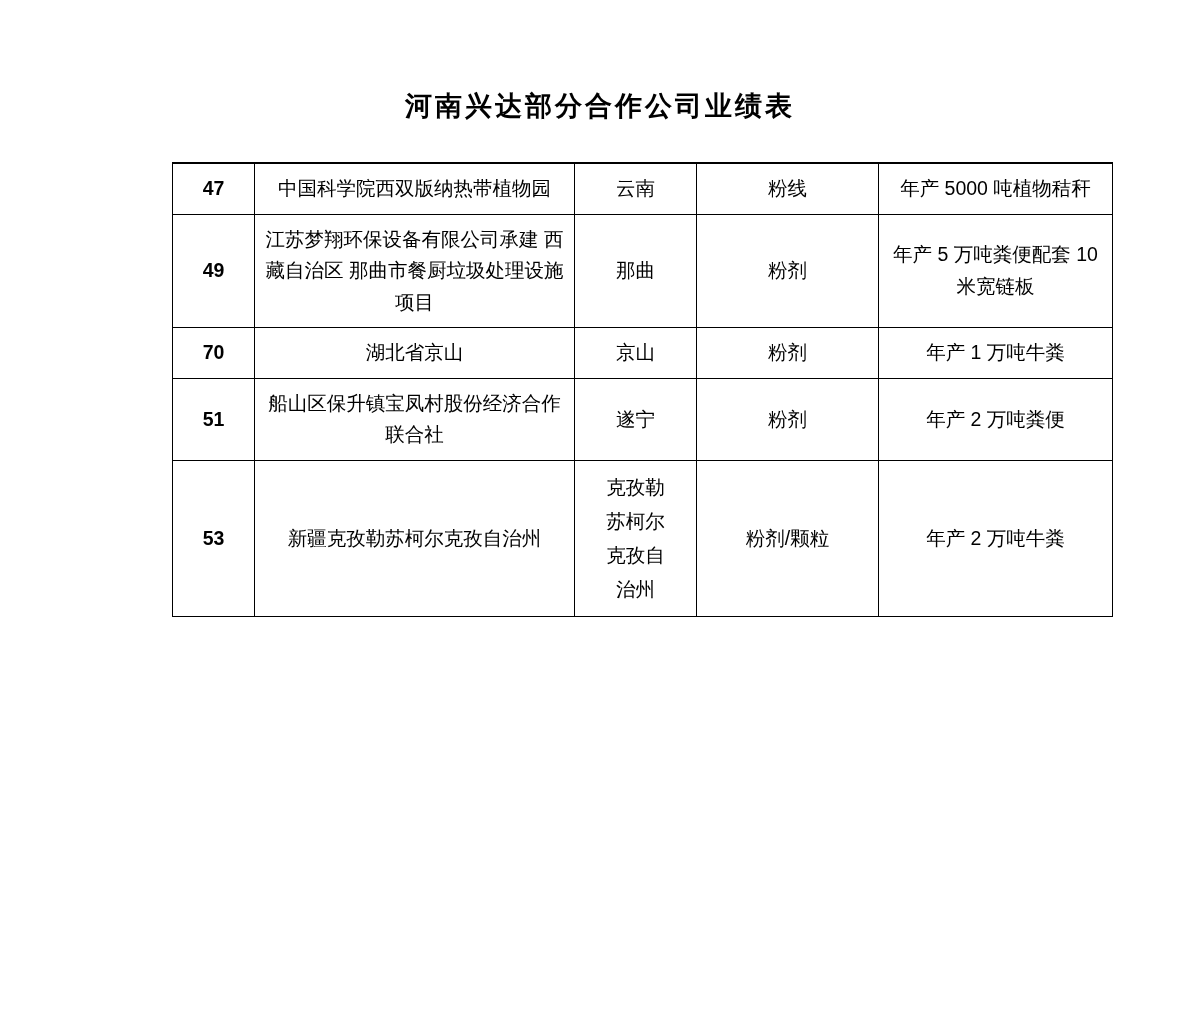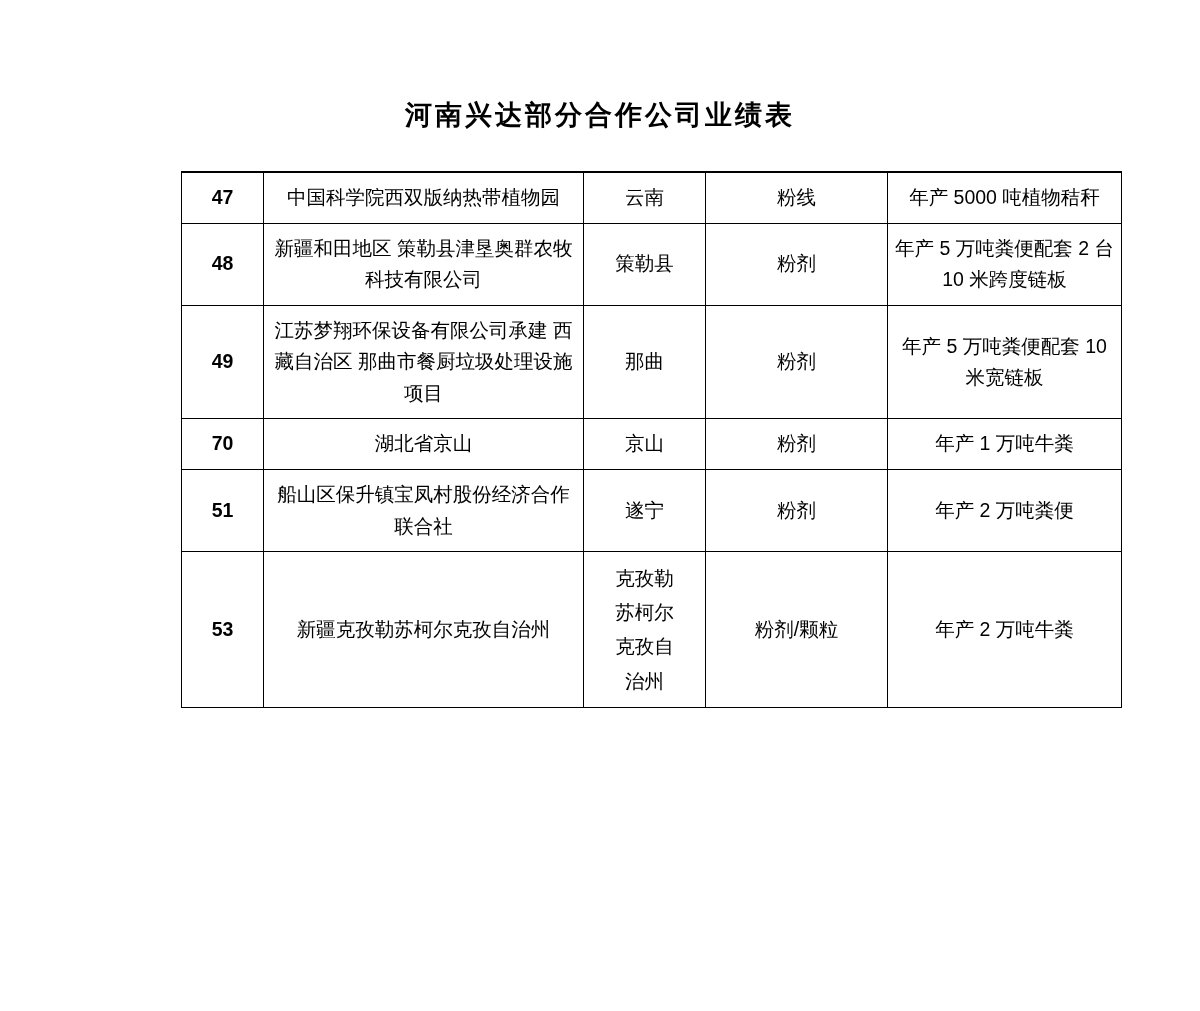--- a/index.html
+++ b/index.html
@@ -12,21 +12,21 @@
     height: 1011px;
     font-family: "DejaVu Serif", "Liberation Serif", serif;
     color: #000000;
     position: relative;
     overflow: hidden;
   }
   .page {
     width: 1200px;
     height: 1011px;
     box-sizing: border-box;
-    padding: 9px;
+    padding: 0;
     position: relative;
   }
   .doc-title {
     text-align: center;
     font-size: 27px;
     font-weight: 700;
     letter-spacing: 3px;
     margin: 0;
     padding-top: 88px;
     font-family: "DejaVu Serif", "Liberation Serif", serif;
@@ -92,27 +92,20 @@
       </colgroup>
       <tbody>
         <tr class="top-rule">
           <td class="index">47</td>
           <td class="name">中国科学院西双版纳热带植物园</td>
           <td class="region">云南</td>
           <td class="type">粉线</td>
           <td class="spec">年产 5000 吨植物秸秆</td>
         </tr>
         <tr>
-          <td class="index">48</td>
-          <td class="name">新疆和田地区 策勒县津垦奥群农牧科技有限公司</td>
-          <td class="region">策勒县</td>
-          <td class="type">粉剂</td>
-          <td class="spec">年产 5 万吨粪便配套 2 台 10 米跨度链板</td>
-        </tr>
-        <tr>
           <td class="index">49</td>
           <td class="name">江苏梦翔环保设备有限公司承建 西藏自治区 那曲市餐厨垃圾处理设施项目</td>
           <td class="region">那曲</td>
           <td class="type">粉剂</td>
           <td class="spec">年产 5 万吨粪便配套 10 米宽链板</td>
         </tr>
         <tr>
           <td class="index">70</td>
           <td class="name">湖北省京山</td>
           <td class="region">京山</td>

